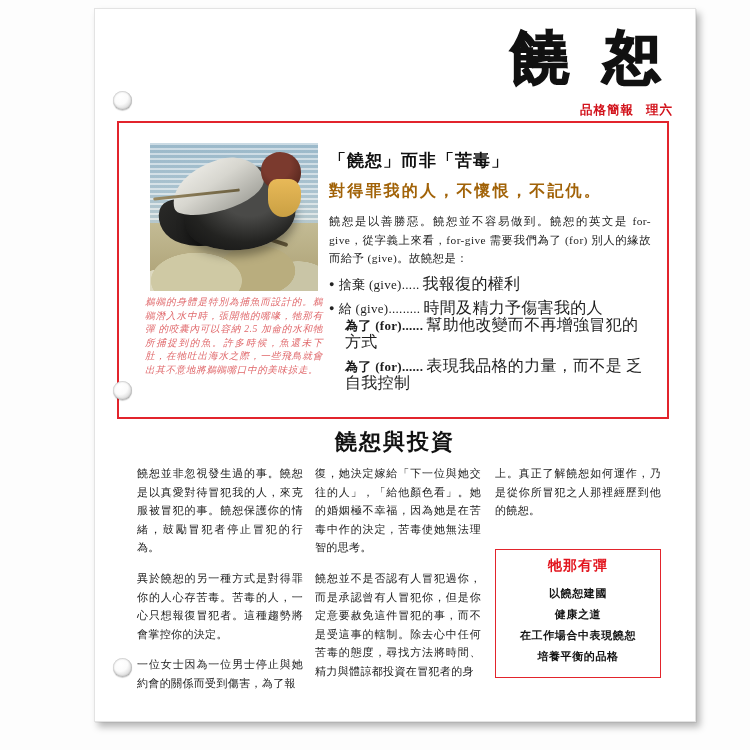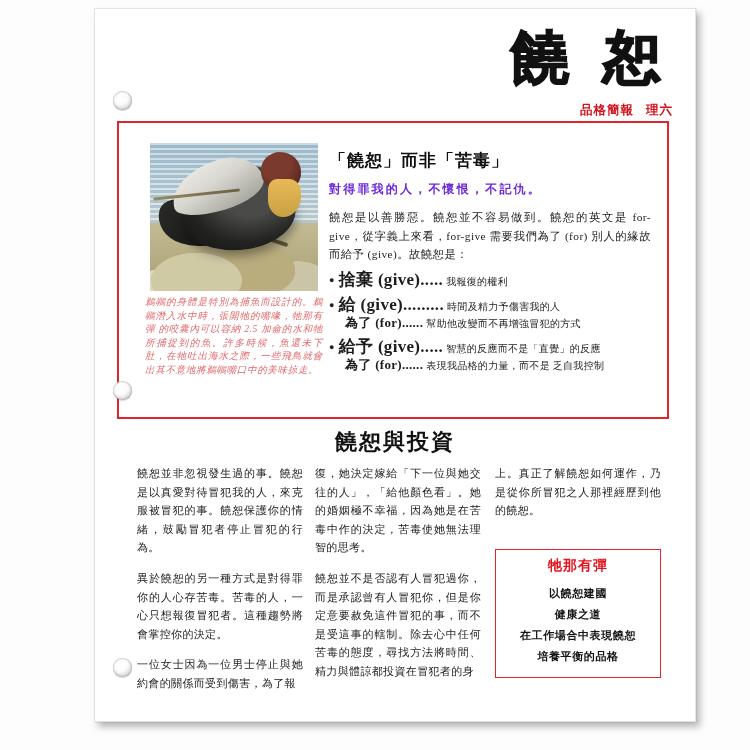--- a/index.html
+++ b/index.html
@@ -140,33 +140,33 @@
   }
 
   
   .feat-text{position:absolute;left:210px;top:26px;width:322px;}
   .feat-h{
     font-family:"DejaVu Sans","Liberation Sans",sans-serif;
     font-weight:bold;font-size:17px;color:#111;letter-spacing:1px;margin-bottom:9px;
   }
   .feat-sub{
     font-family:"DejaVu Serif","Liberation Serif",serif;
-    font-weight:bold;font-size:12px;color:#6d28d9;letter-spacing:2.2px;margin-bottom:10px;
+    font-weight:bold;font-size:16px;color:#a16207;letter-spacing:2.2px;margin-bottom:10px;
   }
   .feat-p{
     font-size:11.4px;line-height:18.5px;color:#1d1d1d;text-align:justify;letter-spacing:.4px;
   }
   .items{margin-top:8px;}
   .item{margin-bottom:7px;}
   .item .l1{font-size:11.2px;line-height:16px;color:#1d1d1d;letter-spacing:.3px;}
   .item .l1 .bul{color:#222;margin-right:4px;font-size:9px;vertical-align:2px;}
-  .item .l1 .big{font-size:17px;font-weight:bold;}
+  .item .l1 .big{font-size:13px;font-weight:normal;}
   .item .l2{font-size:11.2px;line-height:16px;color:#1d1d1d;padding-left:16px;letter-spacing:.3px;}
   .item .l2 .big{font-size:13px;font-weight:bold;}
-  .sm{font-size:10px;}
+  .sm{font-size:16px;}
 
   
   .sect-h{
     position:absolute;left:0;right:0;top:418px;text-align:center;
     font-family:"DejaVu Sans","Liberation Sans",sans-serif;
     font-weight:bold;font-size:22px;letter-spacing:2px;color:#121212;
   }
 
   
   .cols{position:absolute;left:22px;top:455px;width:556px;height:245px;}
@@ -234,21 +234,20 @@
 
           <div class="items">
             <div class="item">
               <div class="l1"><span class="bul">●</span><span class="big">捨棄 (give).....</span> <span class="sm">我報復的權利</span></div>
             </div>
             <div class="item">
               <div class="l1"><span class="bul">●</span><span class="big">給 (give).........</span> <span class="sm">時間及精力予傷害我的人</span></div>
               <div class="l2"><span class="big">為了 (for)......</span> <span class="sm">幫助他改變而不再增強冒犯的方式</span></div>
             </div>
             <div class="item">
-              <div class="l1"><span class="bul">●</span><span class="big">給予 (give).....</span> <span class="sm">智慧的反應而不是「直覺」的反應</span></div>
               <div class="l2"><span class="big">為了 (for)......</span> <span class="sm">表現我品格的力量，而不是 乏自我控制</span></div>
             </div>
           </div>
         </div>
 
       </div>
     </div>
 
     <div class="sect-h">饒恕與投資</div>
 

